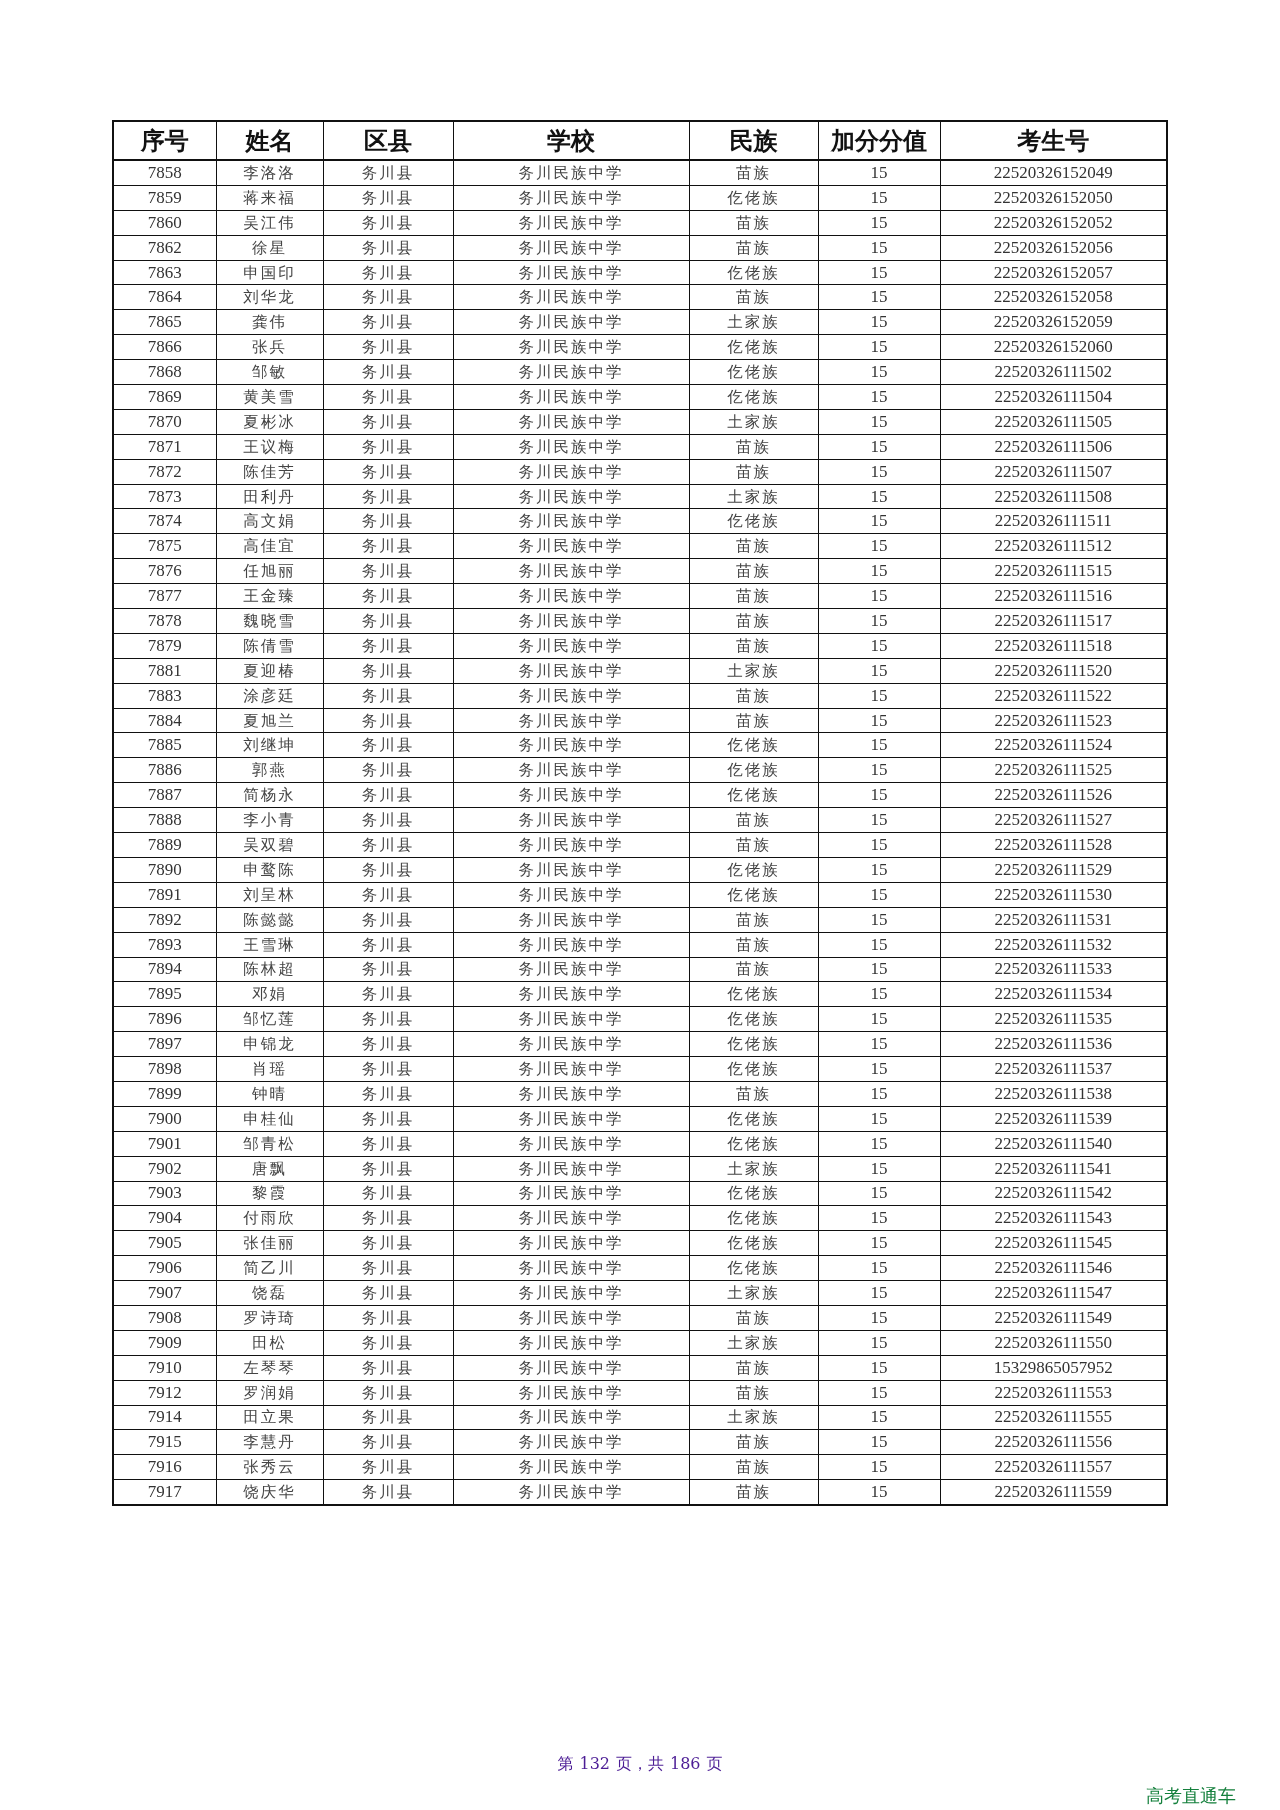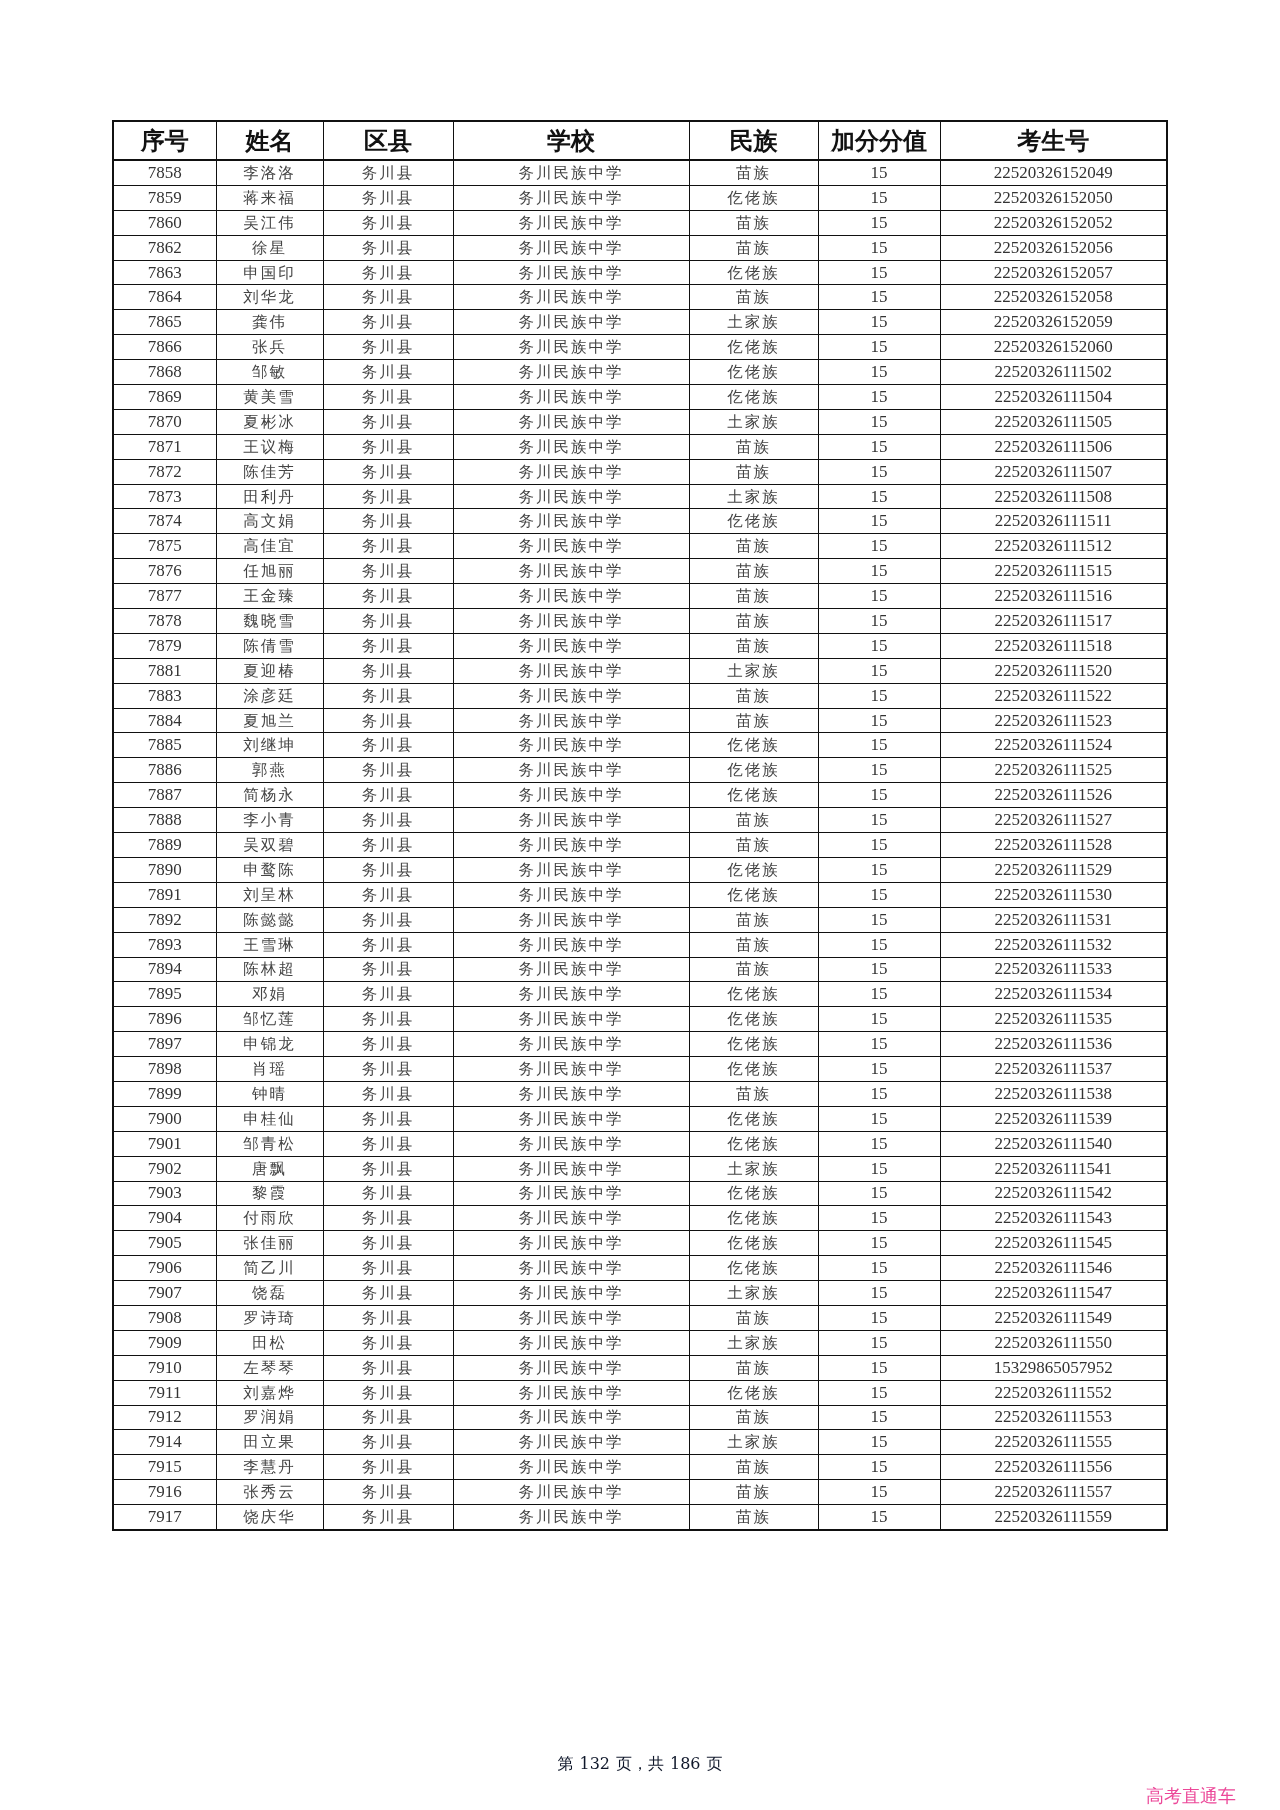--- a/index.html
+++ b/index.html
@@ -8,23 +8,23 @@
   .tbl { position:absolute; left:112px; top:120px; border-collapse:collapse;
          table-layout:fixed; border:2px solid #111; }
   .tbl th, .tbl td { border:1.5px solid #111; text-align:center; padding:0;
          white-space:nowrap; overflow:hidden; }
   .tbl th { height:37px; font-family:"DejaVu Sans","Liberation Sans",sans-serif;
          font-weight:bold; font-size:24px; color:#111; border-bottom:2.5px solid #111; }
   .tbl td { height:23.9px; font-size:16px; color:#333; line-height:22px; }
   .tbl td.num { font-family:"Liberation Serif","DejaVu Serif",serif; font-size:17px; }
   .tbl td.cjk { font-family:"DejaVu Sans","Liberation Sans",sans-serif; font-size:15.5px; letter-spacing:2px; color:#444; }
   .footer { position:absolute; top:1754px; left:0; width:1280px; text-align:center;
-         font-family:"DejaVu Serif","Liberation Serif",serif; font-size:16px; color:#0f172a; }
+         font-family:"DejaVu Serif","Liberation Serif",serif; font-size:16px; color:#4c1d95; }
   .footer span { margin:0 3px; }
-  .watermark { position:absolute; left:1146px; top:1784px; font-size:18px; color:#ec4899;
+  .watermark { position:absolute; left:1146px; top:1784px; font-size:18px; color:#15803d;
          font-family:"DejaVu Sans","Liberation Sans",sans-serif; }
 </style>
 </head>
 <body>
 
 <table class="tbl">
   <colgroup>
     <col style="width:103px">
       <col style="width:107px">
       <col style="width:130px">
@@ -480,29 +480,20 @@
       <tr>
         <td class="num">7910</td>
         <td class="cjk">左琴琴</td>
         <td class="cjk">务川县</td>
         <td class="cjk">务川民族中学</td>
         <td class="cjk">苗族</td>
         <td class="num">15</td>
         <td class="num">15329865057952</td>
       </tr>
       <tr>
-        <td class="num">7911</td>
-        <td class="cjk">刘嘉烨</td>
-        <td class="cjk">务川县</td>
-        <td class="cjk">务川民族中学</td>
-        <td class="cjk">仡佬族</td>
-        <td class="num">15</td>
-        <td class="num">22520326111552</td>
-      </tr>
-      <tr>
         <td class="num">7912</td>
         <td class="cjk">罗润娟</td>
         <td class="cjk">务川县</td>
         <td class="cjk">务川民族中学</td>
         <td class="cjk">苗族</td>
         <td class="num">15</td>
         <td class="num">22520326111553</td>
       </tr>
       <tr>
         <td class="num">7914</td>

